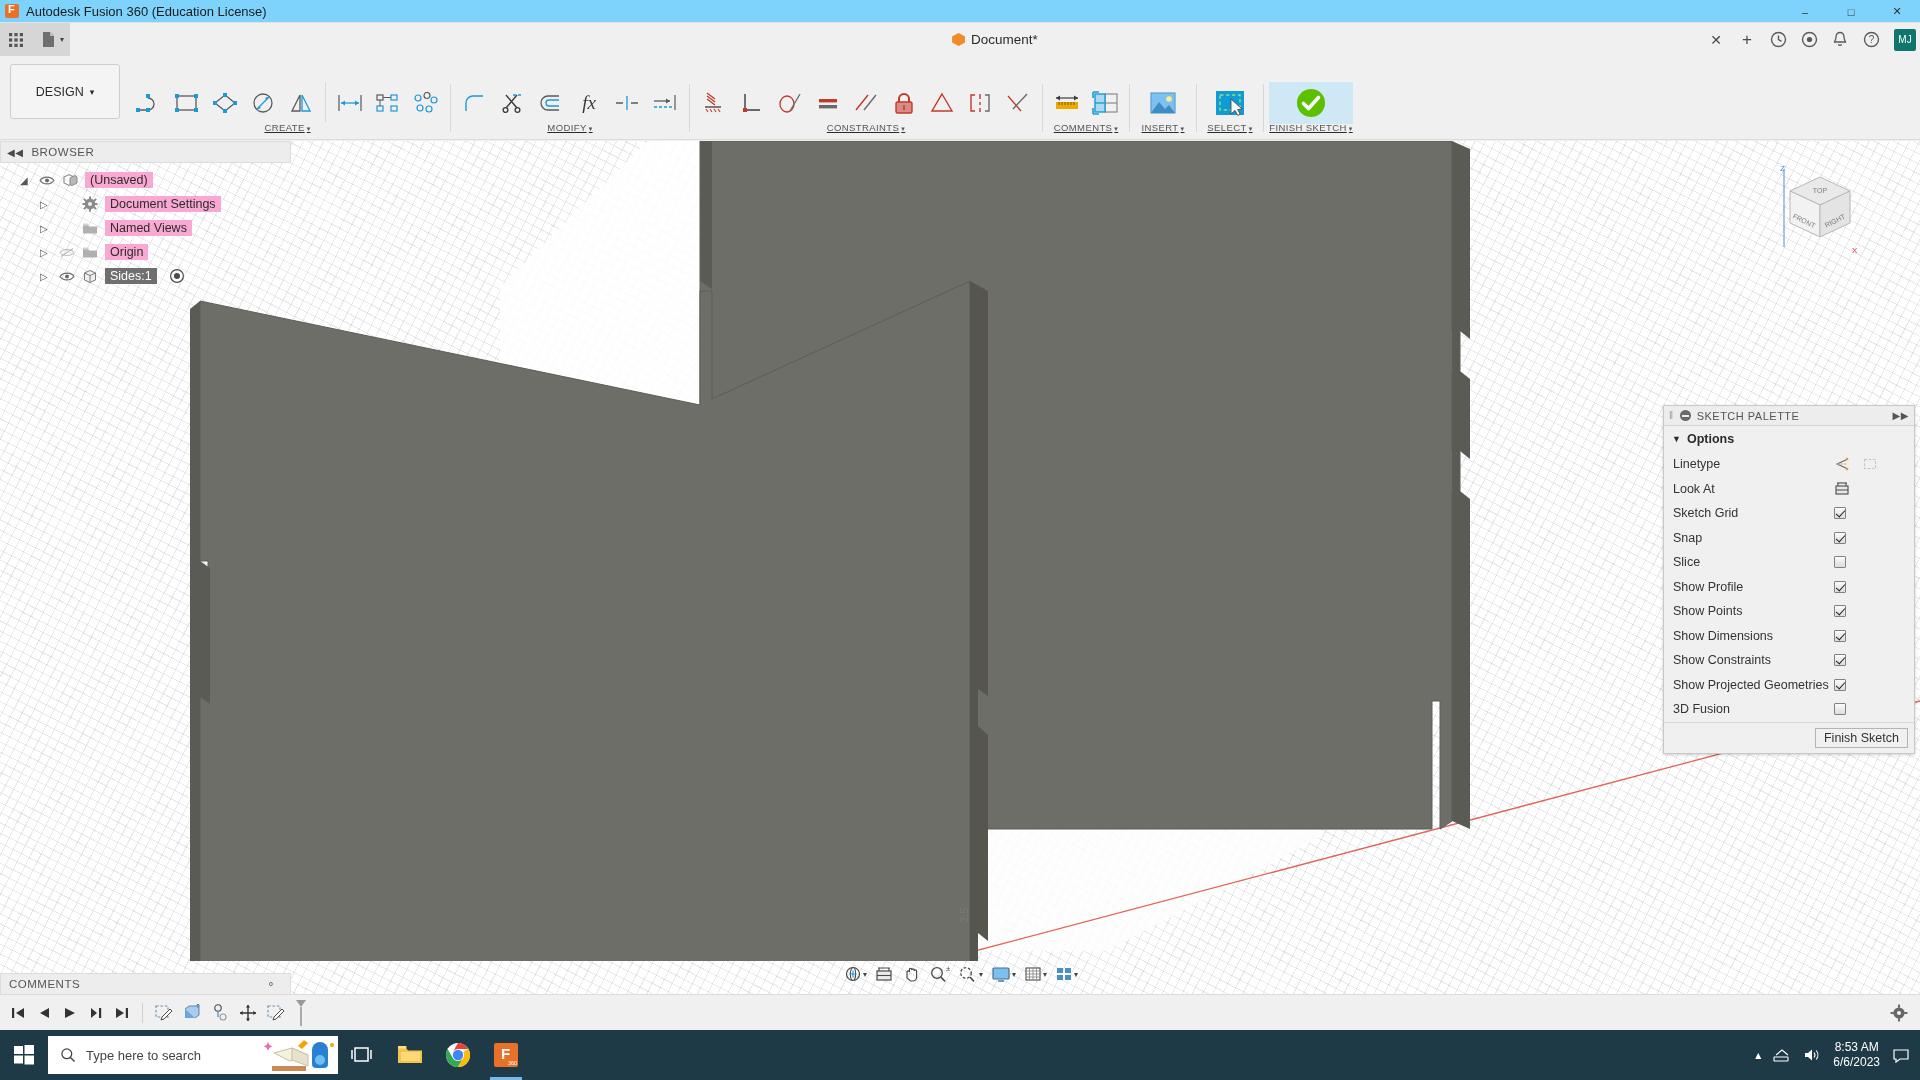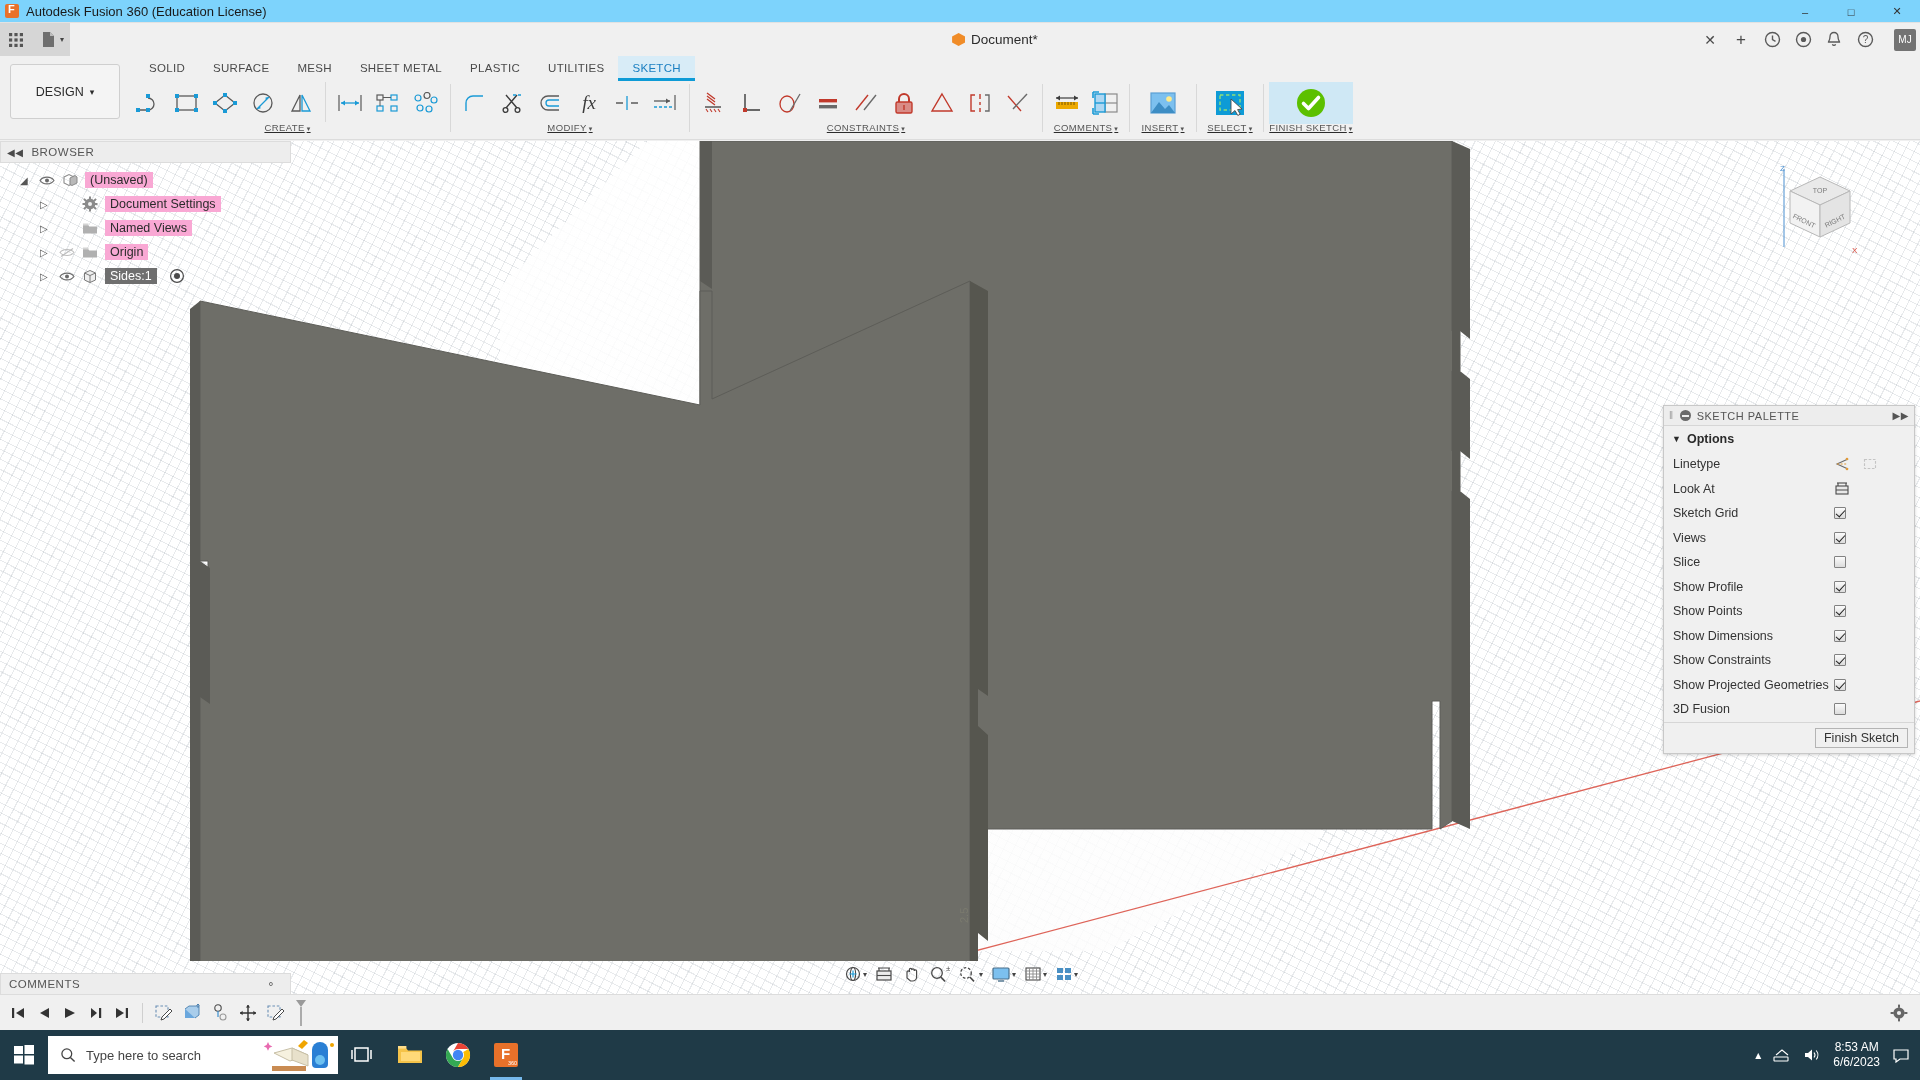--- a/index.html
+++ b/index.html
@@ -29,21 +29,21 @@
   .qa-btn.home { background:#c4c4c4; width:38px;}
   .qa-caret { font-size:8px; color:#444; margin-left:-4px; margin-right:3px; cursor:pointer;}
   #doctab {
     position:absolute; left:70px; right:0; top:0; height:33px; background:#f0f0f0;
     display:flex; align-items:center; justify-content:center;
   }
   #doctab .docname { font-size:13.5px; color:#2b2b2b; display:flex;align-items:center;gap:6px;}
   #doctab .cube { width:13px;height:13px;background:#f08c28;clip-path:polygon(50% 0,100% 27%,100% 73%,50% 100%,0 73%,0 27%); }
   #tabright { position:absolute; right:4px; top:0; height:33px; display:flex;align-items:center;gap:3px;}
   #tabright .ti { width:28px;height:28px;display:flex;align-items:center;justify-content:center;color:#4a4a4a;font-size:14px;cursor:pointer;}
-  #tabright .avatar{width:22px;height:22px;background:#737373;color:#fff;border-radius:2px;font-size:10px;display:flex;align-items:center;justify-content:center;margin-left:12px;}
+  #tabright .avatar{width:22px;height:22px;background:#0f766e;color:#fff;border-radius:2px;font-size:10px;display:flex;align-items:center;justify-content:center;margin-left:6px;}
   
   #ribbon { height:84px; background:#f0f0f0; position:relative; border-bottom:1px solid #dcdcdc;}
   #designbtn {
     position:absolute; left:10px; top:8px; width:110px; height:55px;
     border:1px solid #cfcfcf; background:#f4f4f4; border-radius:3px;
     display:flex;align-items:center;justify-content:center; font-size:12.5px; color:#2b2b2b; cursor:pointer;
   }
   #tabsrow { position:absolute; left:135px; top:0; height:25px; display:flex; align-items:flex-end; }
   .rtab { padding:0 14px; height:25px; line-height:25px; font-size:11.5px; color:#4a4a4a; letter-spacing:.3px; cursor:pointer;}
   .rtab.active { background:#d8ecf7; color:#1a7fc1; border-bottom:3px solid #0e9bd6; }
@@ -227,29 +227,20 @@
     <div class="avatar">MJ</div>
   </div>
 </div>
 
 <div id="ribbon">
   <div id="designbtn">
     <span>DESIGN</span>
     <span style="margin-left:6px;font-size:9px;">▾</span>
   </div>
 
-  <div id="tabsrow">
-    <div class="rtab">SOLID</div>
-    <div class="rtab">SURFACE</div>
-    <div class="rtab">MESH</div>
-    <div class="rtab">SHEET METAL</div>
-    <div class="rtab">PLASTIC</div>
-    <div class="rtab">UTILITIES</div>
-    <div class="rtab active">SKETCH</div>
-  </div>
 
   <div id="panels">
 
     <div class="panel">
       <div class="icons">
         <div class="tool">
           <svg width="28" height="22" viewBox="0 0 28 22">
               <path d="M3 18 H13 a6 6 0 0 0 0-12" stroke="#5a5a5a" stroke-width="1.3" fill="none"></path>
               <rect x="1" y="16" width="4" height="4" fill="#1a9ad6"></rect>
               <rect x="11" y="16" width="4" height="4" fill="#1a9ad6"></rect>
@@ -608,21 +599,21 @@
       </span>
     </div>
 
     <div class="prow">
       <span class="pname">Sketch Grid</span>
       <span class="pctl">
           <span class="chk on"></span>
         </span>
     </div>
     <div class="prow">
-      <span class="pname">Views</span>
+      <span class="pname">Snap</span>
       <span class="pctl">
           <span class="chk on"></span>
         </span>
     </div>
     <div class="prow">
       <span class="pname">Slice</span>
       <span class="pctl">
           <span class="chk"></span>
         </span>
     </div>

